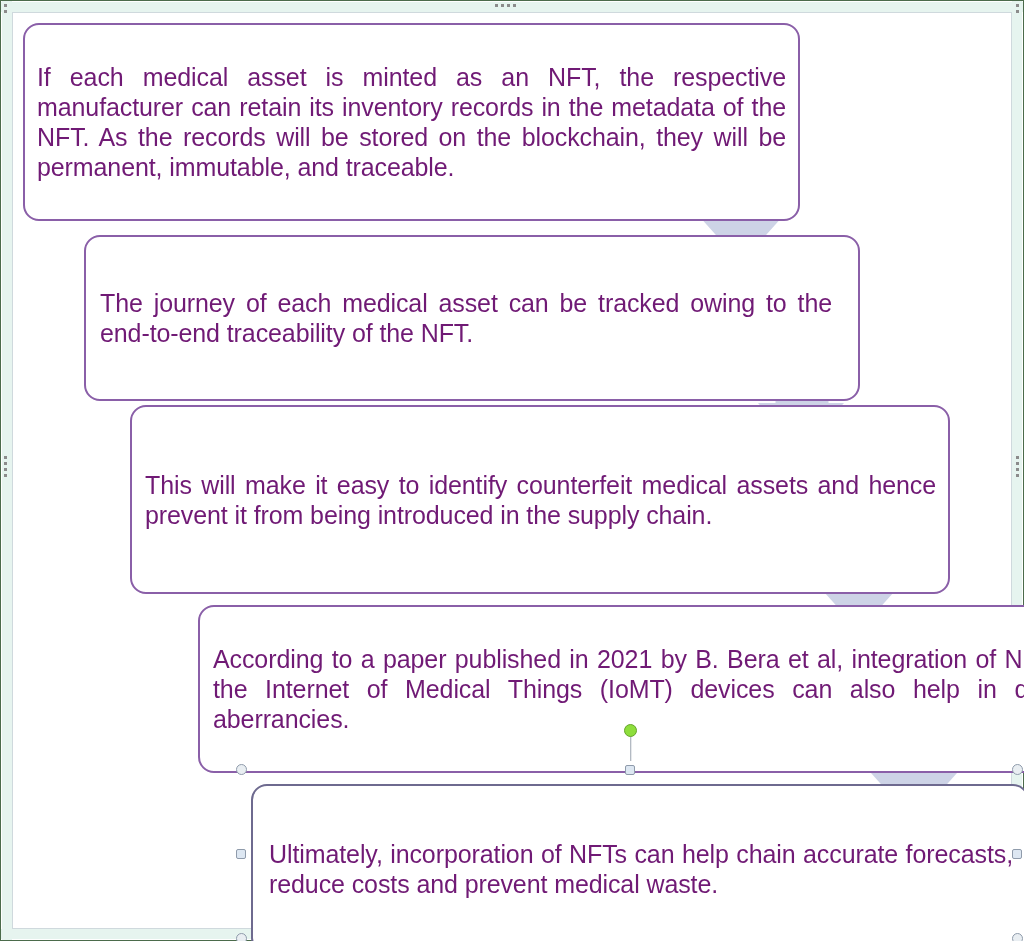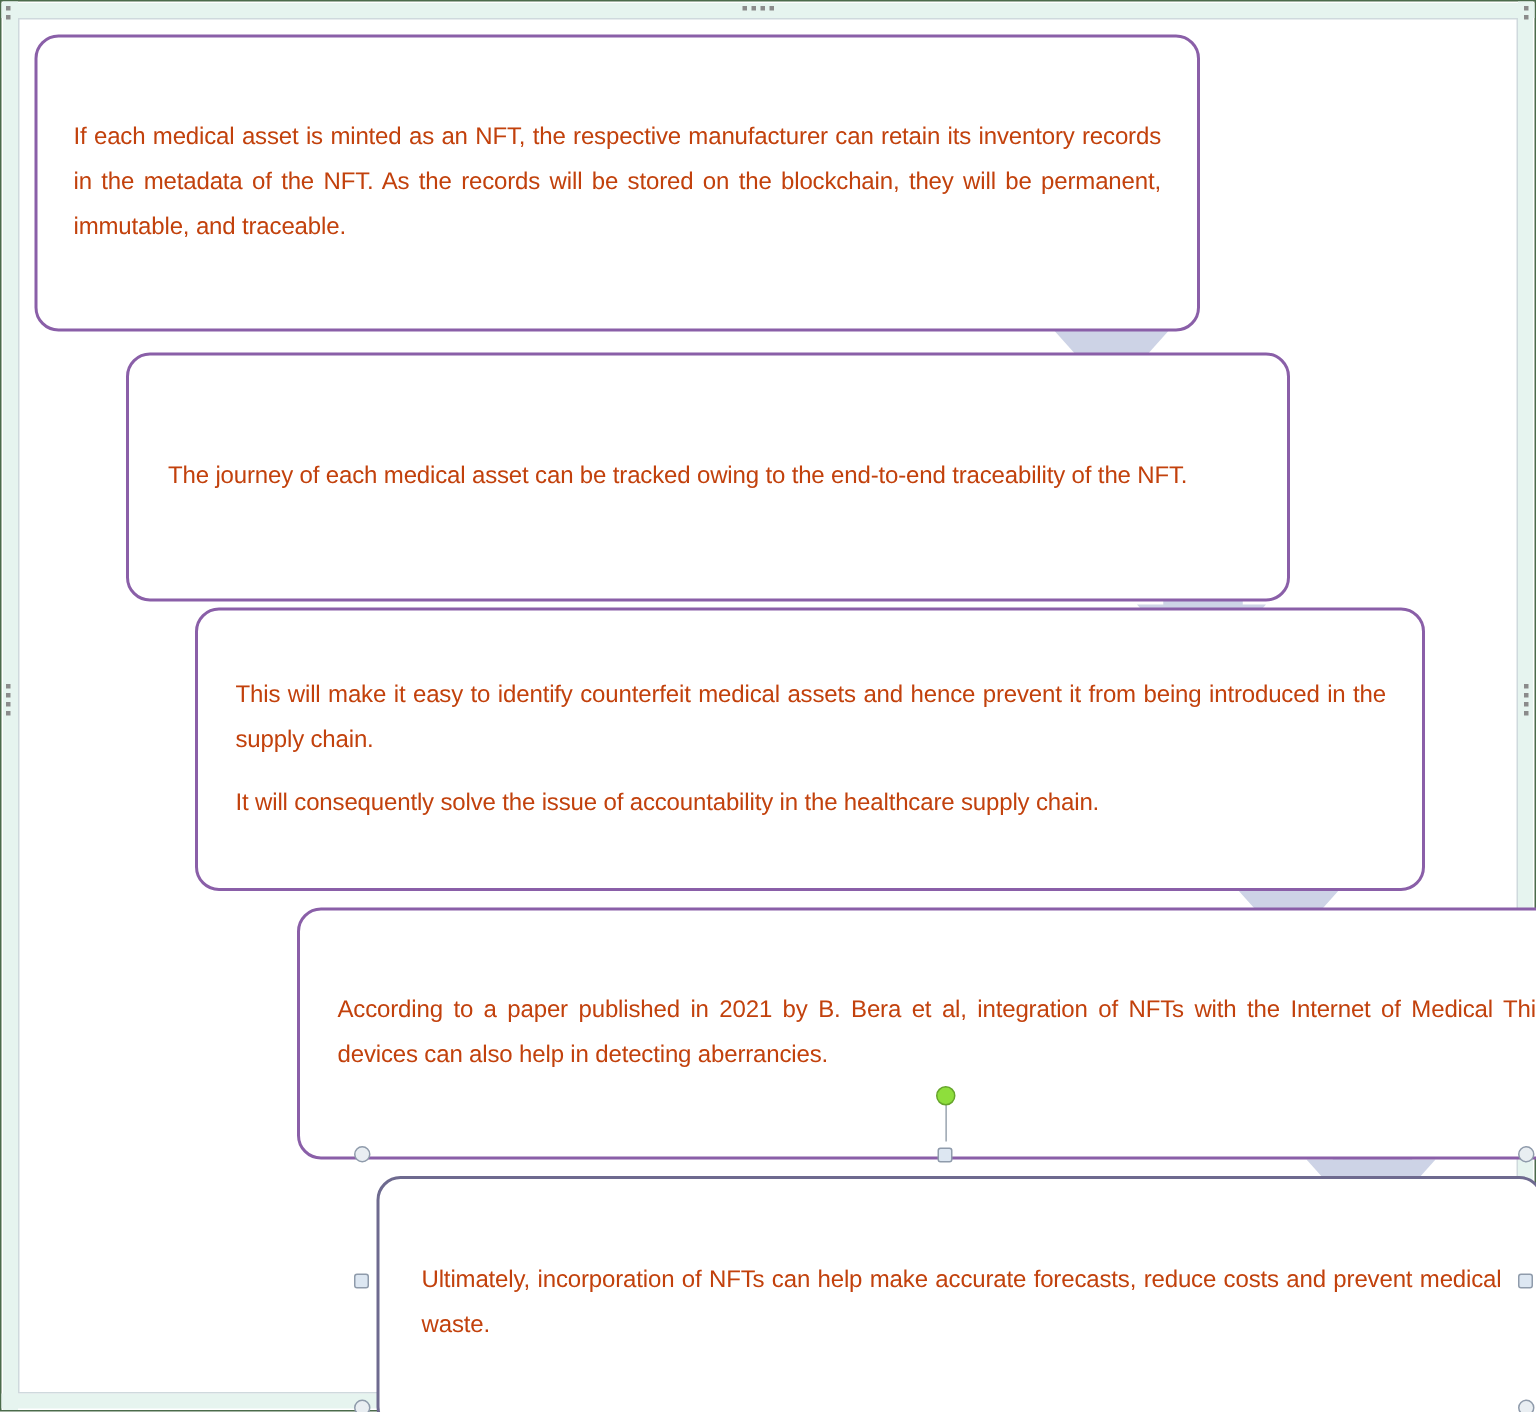--- a/index.html
+++ b/index.html
@@ -91,23 +91,23 @@
     box-sizing: border-box;
     border: 2.5px solid #8a5fa8;
     border-radius: 16px;
     background: #ffffff;
     z-index: 2;
     display: flex;
     flex-direction: column;
     justify-content: center;
   }
   .tbox p {
-    margin: 12px;
-    color: #c2410c;
-    font-size: 16px;
+    margin: 0;
+    color: #701a75;
+    font-size: 25px;
     line-height: 30px;
     text-align: justify;
     text-justify: inter-word;
     letter-spacing: -0.1px;
   }
   .tbox p + p { margin-top: 12px; }
   .tbox .inner { padding: 0 14px; }
 
   
   #box-1 { left: 10px;  top: 10px;  width: 777px;  height: 198px; }
@@ -243,33 +243,32 @@
 
     <div class="tbox" id="box-2">
       <div class="inner">
         <p>The journey of each medical asset can be tracked owing to the end-to-end traceability of the NFT.</p>
       </div>
     </div>
 
     <div class="tbox" id="box-3">
       <div class="inner">
         <p>This will make it easy to identify counterfeit medical assets and hence prevent it from being introduced in the supply chain.</p>
-        <p>It will consequently solve the issue of accountability in the healthcare supply chain.</p>
       </div>
     </div>
 
     <div class="tbox" id="box-4">
       <div class="inner">
         <p>According to a paper published in 2021 by B. Bera et al, integration of NFTs with the Internet of Medical Things (IoMT) devices can also help in detecting aberrancies.</p>
       </div>
     </div>
 
     <div class="tbox" id="box-5">
       <div class="inner">
-        <p>Ultimately, incorporation of NFTs can help make accurate forecasts, reduce costs and prevent medical waste.</p>
+        <p>Ultimately, incorporation of NFTs can help chain accurate forecasts, reduce costs and prevent medical waste.</p>
       </div>
     </div>
 
     <div class="rot-handle" style="left:611px; top:711px; width:13px; height:40px;">
       <div class="stem"></div>
       <div class="knob"></div>
     </div>
 
     <div class="handle corner" style="left:223px; top:751px;"></div>
     <div class="handle side" style="left:612px; top:752px;"></div>

